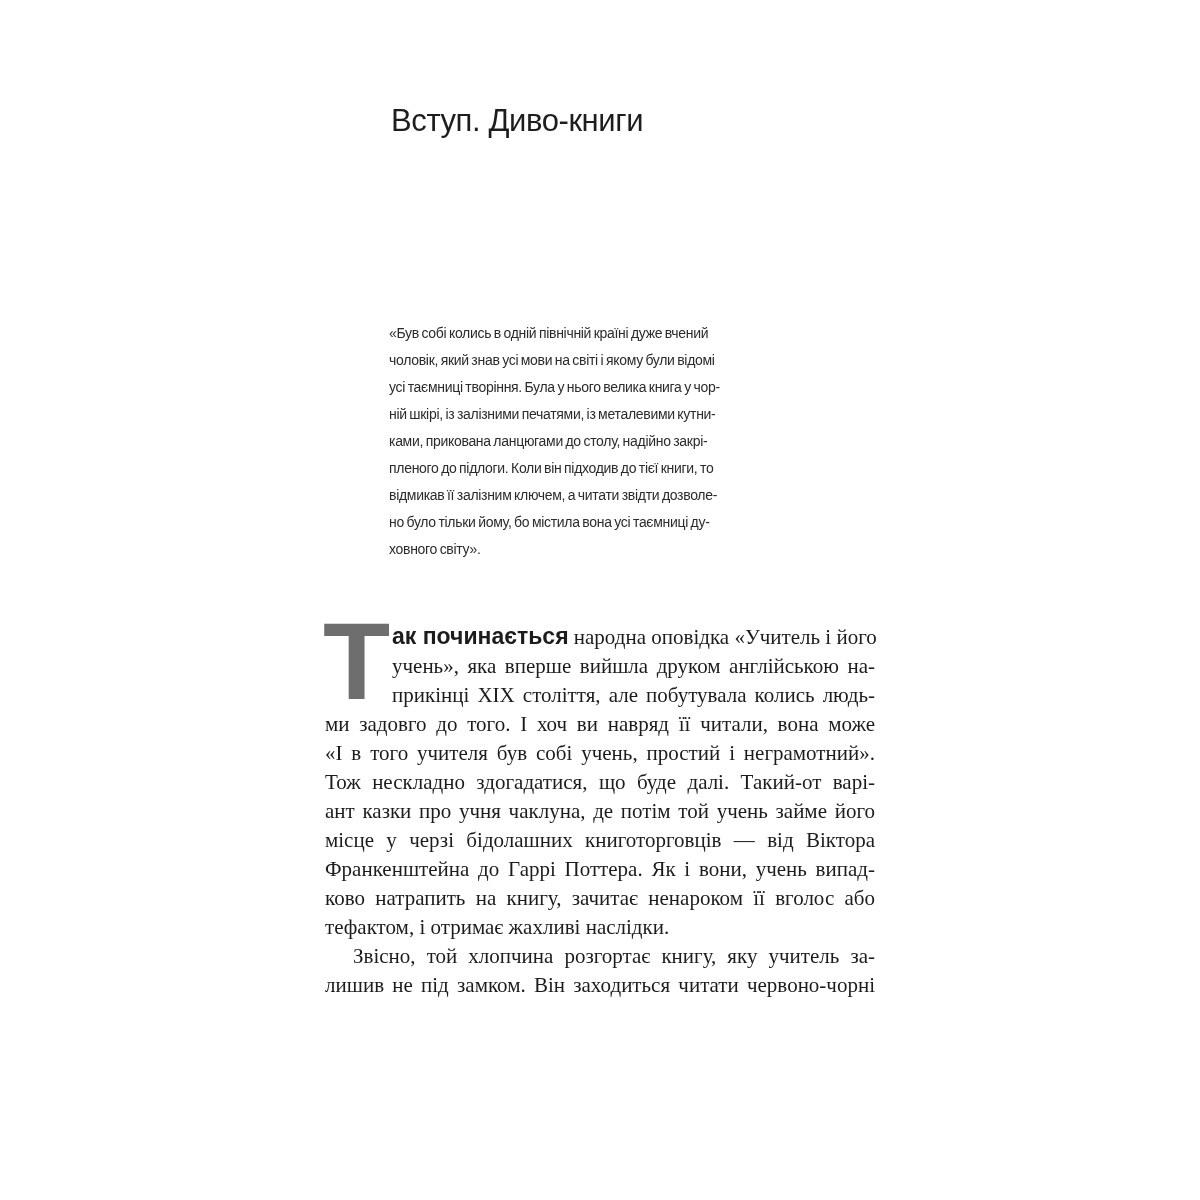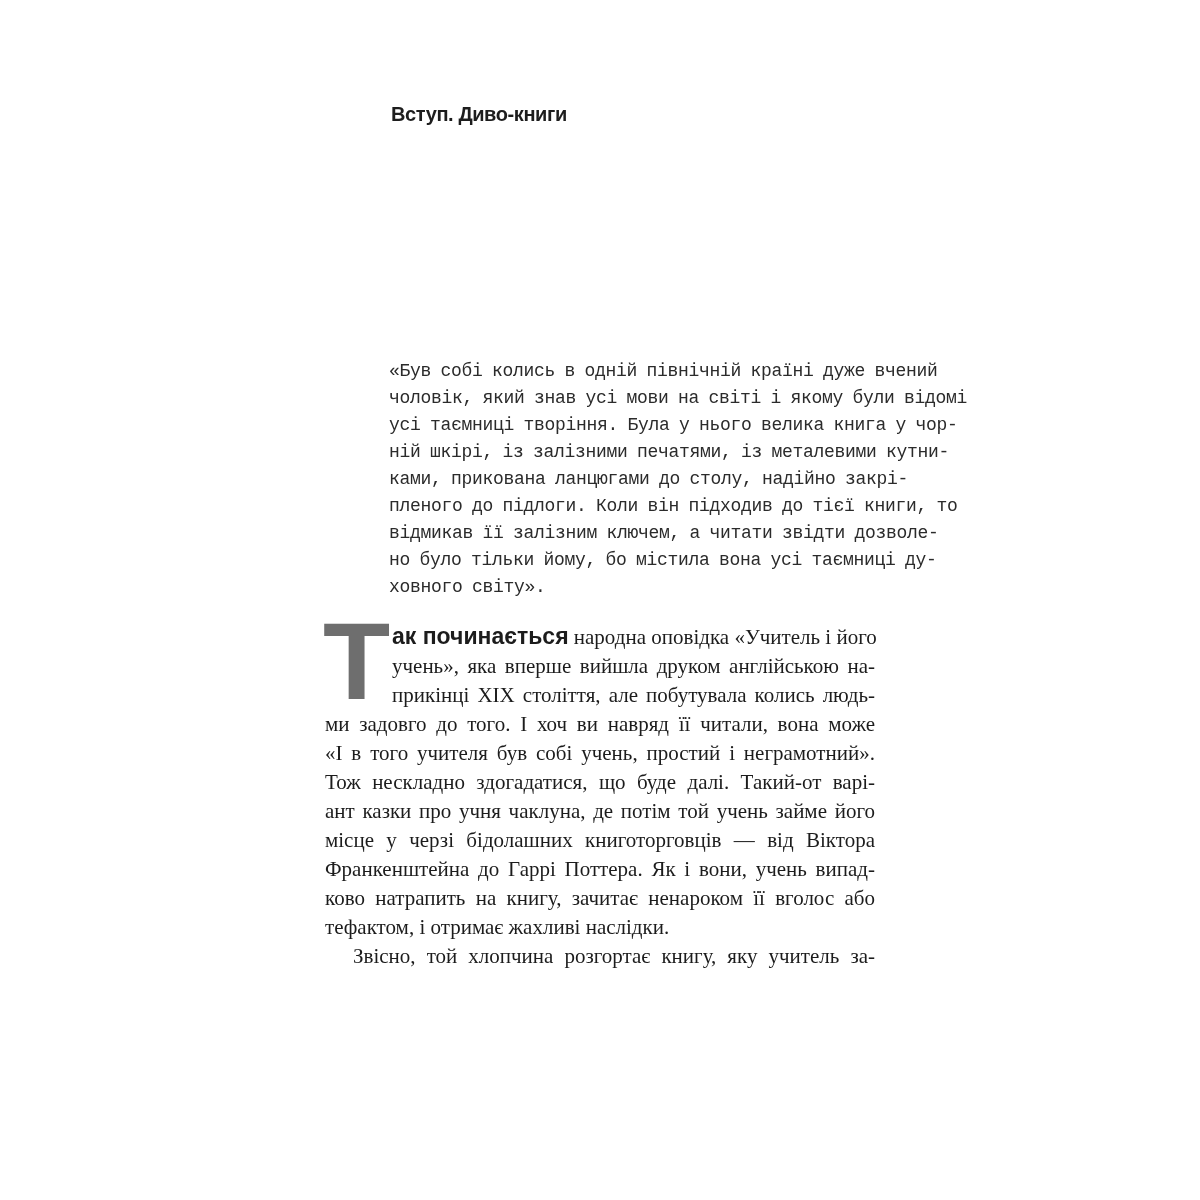--- a/index.html
+++ b/index.html
@@ -12,35 +12,35 @@
     font-family: "Liberation Serif", serif;
   }
 
   
   .chapter-title {
     position: absolute;
     left: 391px;
     top: 103px;
     margin: 0;
     font-family: "Liberation Sans", sans-serif;
-    font-size: 20px;
-    font-weight: 700;
+    font-size: 31px;
+    font-weight: 400;
     letter-spacing: -0.4px;
     color: #1d1d1d;
     white-space: nowrap;
   }
 
   
   .epigraph {
     position: absolute;
     left: 389px;
-    top: 358px;
+    top: 320px;
     width: 500px;
-    font-family: Liberation Mono, monospace;
-    font-size: 18px;
+    font-family: Liberation Sans, sans-serif;
+    font-size: 14px;
     line-height: 27px;
     letter-spacing: -0.3px;
     word-spacing: -1px;
     color: #2b2b2b;
   }
   .epigraph .eline { white-space: nowrap; }
 
   
   .body-text {
     position: absolute;
@@ -108,15 +108,16 @@
     <div class="line jl">ми задовго до того. І хоч ви навряд її читали, вона може</div>
     <div class="line jl">«І в того учителя був собі учень, простий і неграмотний».</div>
     <div class="line jl">Тож нескладно здогадатися, що буде далі. Такий-от варі-</div>
     <div class="line jl">ант казки про учня чаклуна, де потім той учень займе його</div>
     <div class="line jl">місце у черзі бідолашних книготорговців — від Віктора</div>
     <div class="line jl">Франкенштейна до Гаррі Поттера. Як і вони, учень випад-</div>
     <div class="line jl">ково натрапить на книгу, зачитає ненароком її вголос або</div>
     <div class="line end">тефактом, і отримає жахливі наслідки.</div>
 
     <div class="line jl pindent">Звісно, той хлопчина розгортає книгу, яку учитель за-</div>
+    <div class="line jl">лишив не під замком. Він заходиться читати червоно-чорні</div>
   </div>
 
 </div>
 
 </body></html>

